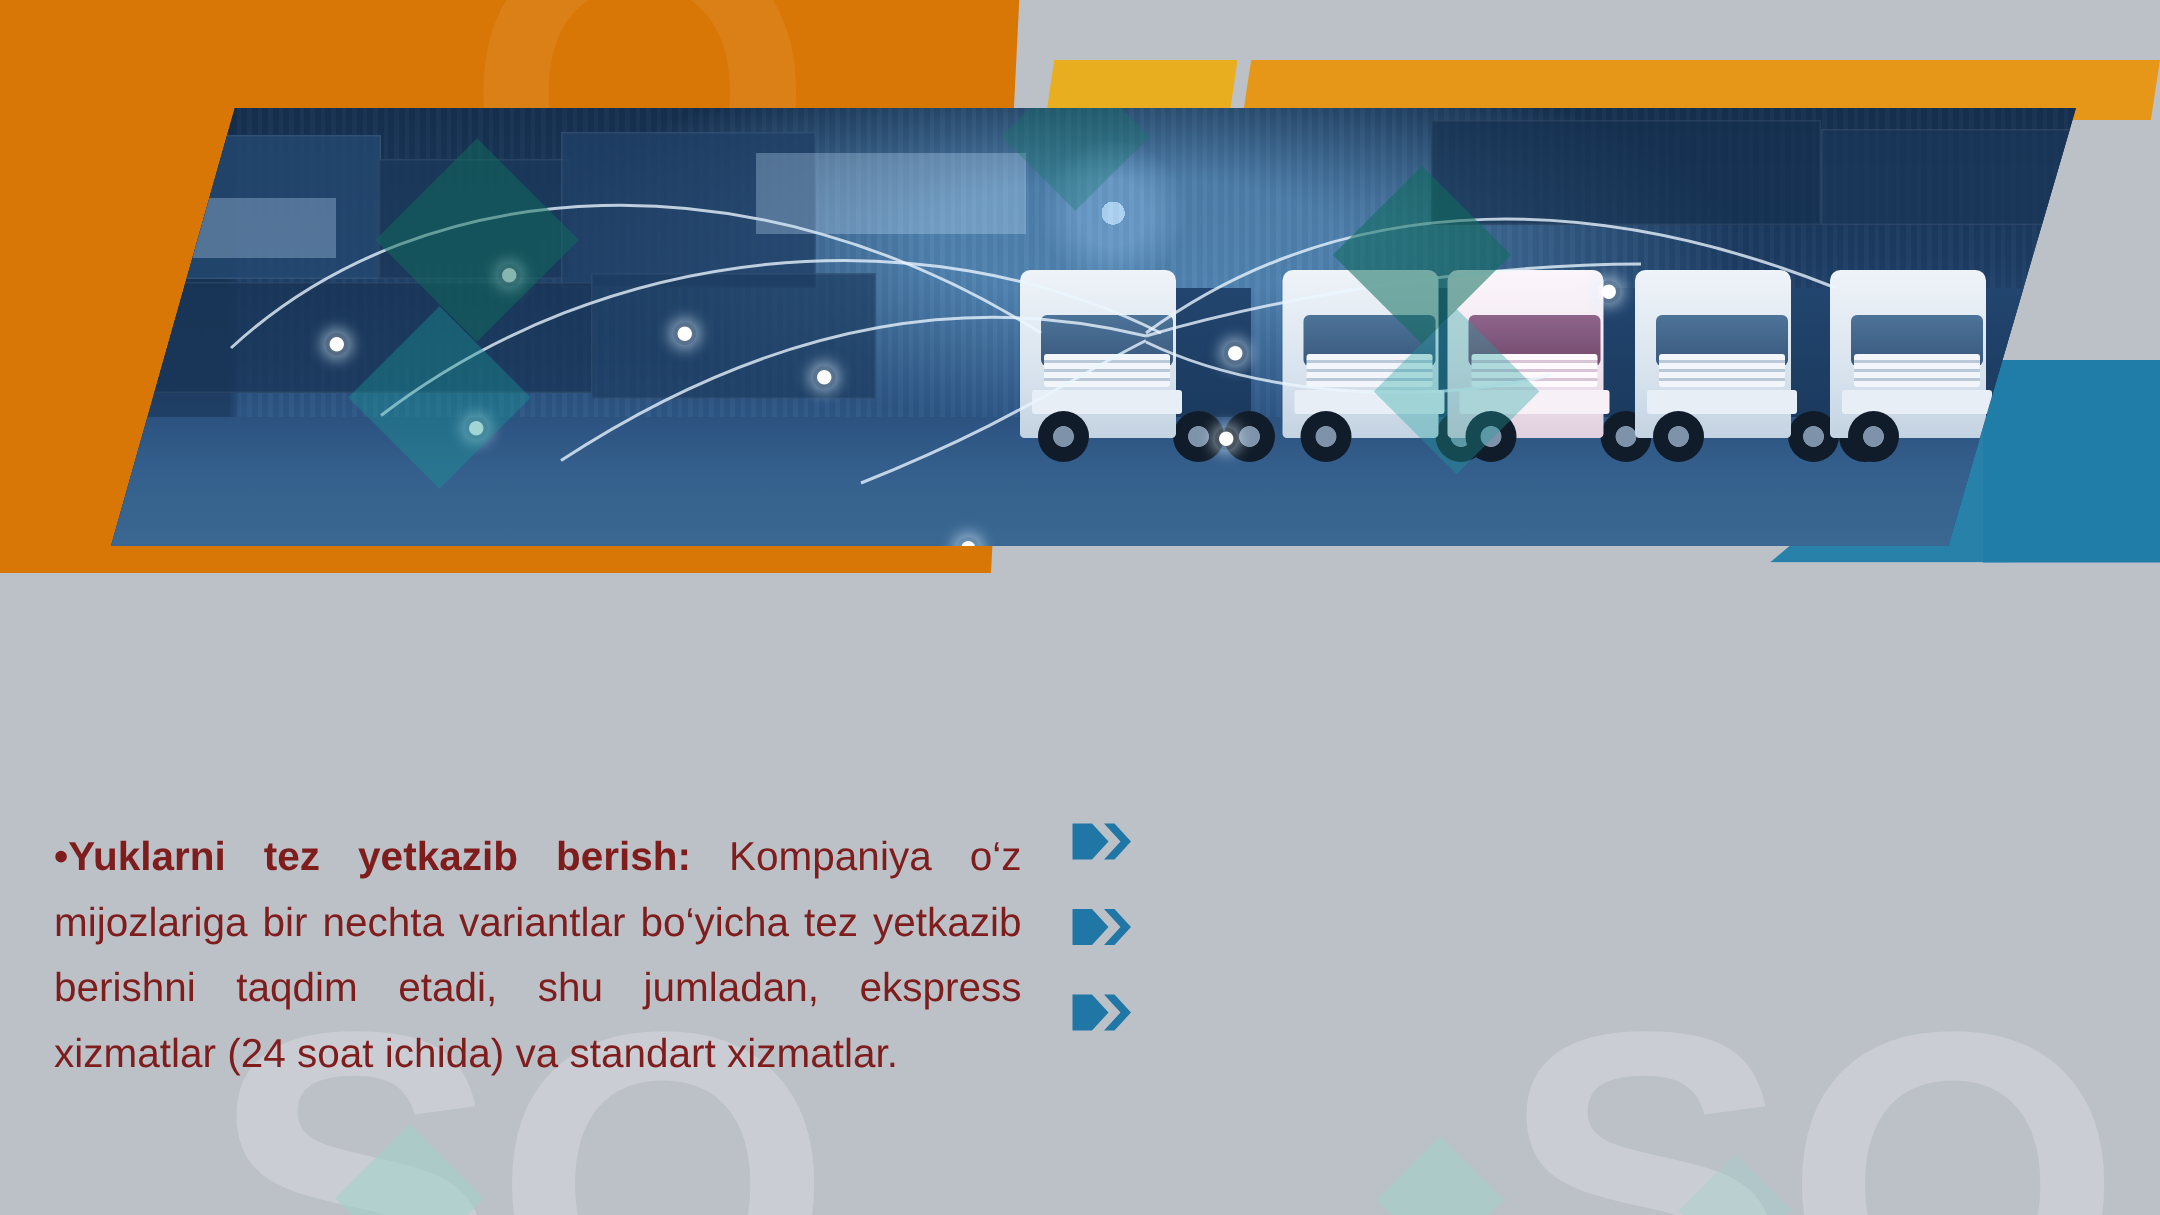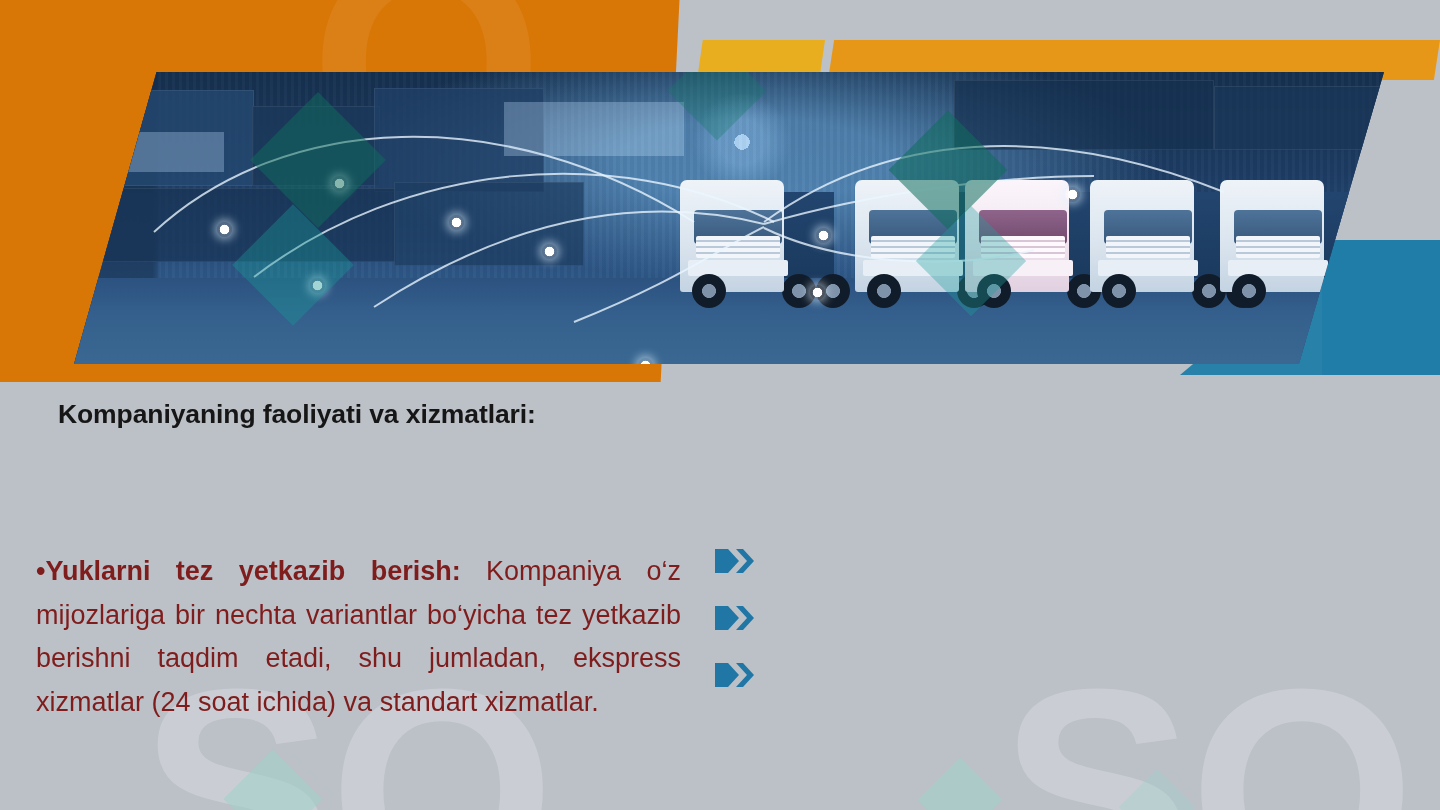--- a/index.html
+++ b/index.html
@@ -415,21 +415,20 @@
     <div class="photo-diamond pd5"></div>
   </div>
 
   <div class="wm wm-bot-left">SO</div>
   <div class="wm wm-bot-right">SO</div>
   <div class="wm-diamond wm-d1"></div>
   <div class="wm-diamond wm-d2"></div>
   <div class="wm-diamond wm-d3"></div>
 
   <div class="heading-block">
-    <div class="heading-title">Kompaniyaning faoliyati va xizmatlari:</div>
   </div>
 
   <div class="cols">
 
     <div class="col col-left"><span class="bullet">•</span><b>Yuklarni tez yetkazib berish:</b><span> Kompaniya o‘z mijozlariga bir nechta variantlar bo‘yicha tez yetkazib berishni taqdim etadi, shu jumladan, ekspress xizmatlar (24 soat ichida) va standart xizmatlar.</span></div>
 
   </div>
 
   <div class="arrow-stack">
     <div class="arrow-row">

